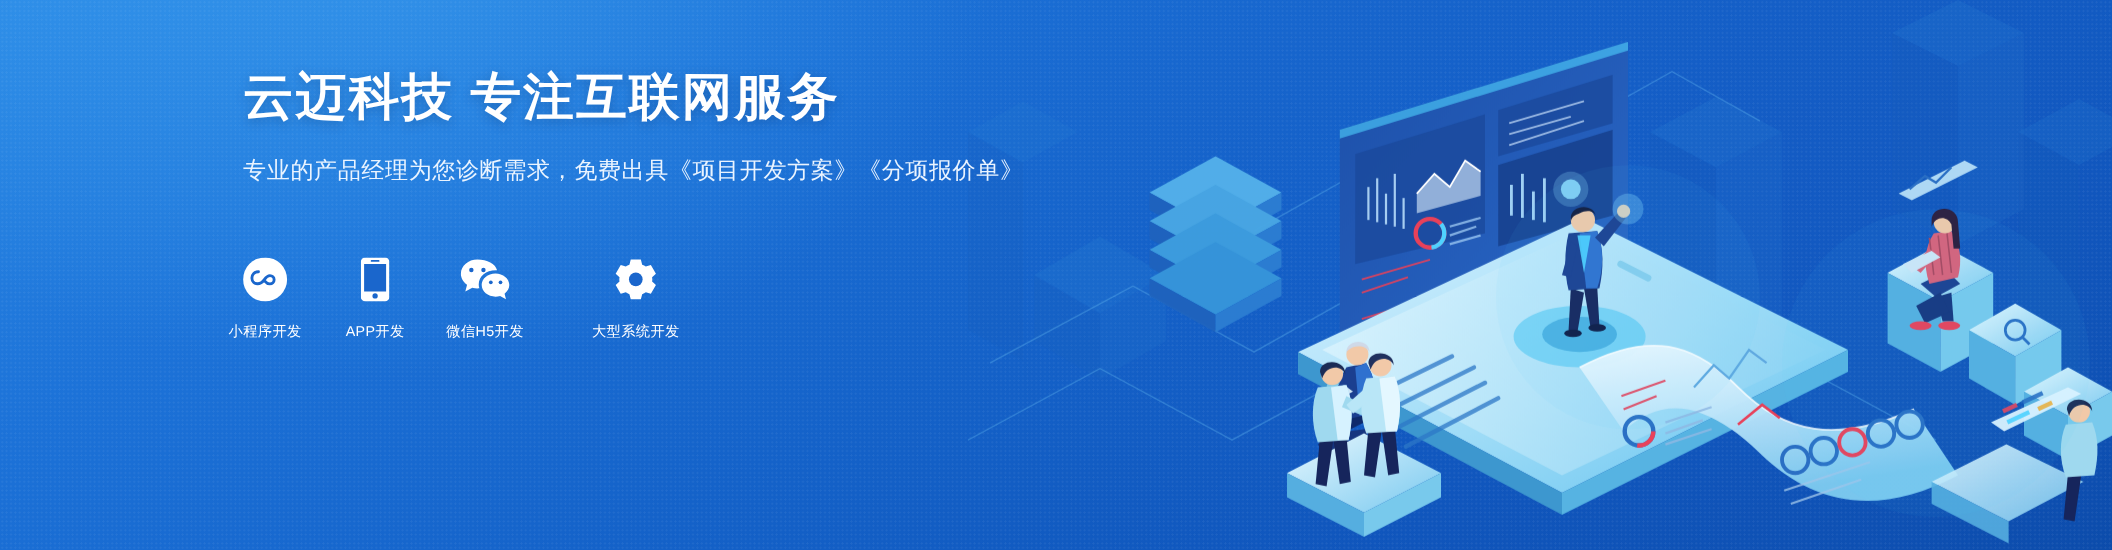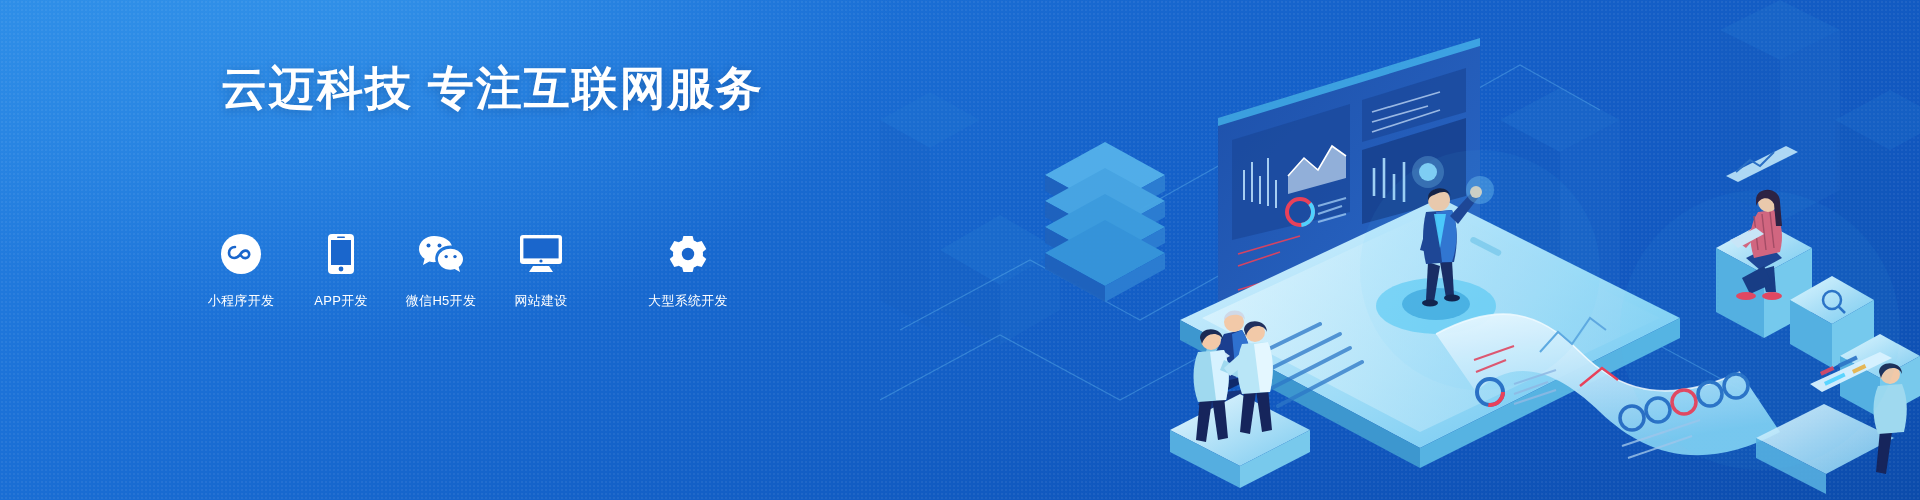--- a/index.html
+++ b/index.html
@@ -365,20 +365,21 @@
       </g>
 
       <circle cx="600" cy="270" r="120" fill="#4fd2ff" opacity=".06"></circle>
       <circle cx="880" cy="330" r="140" fill="#4fd2ff" opacity=".05"></circle>
     </svg>
   </div>
 
   <div class="copy">
     <h1 class="title">云迈科技 专注互联网服务</h1>
     <p class="sub">
+      <span class="ln">专业的产品经理为您诊断需求，免费出具《项目开发方案》《分项报价单》</span>
     </p>
   </div>
 
   <div class="services">
 
     <div class="svc">
       <span class="ic">
         <svg width="40" height="40" viewBox="0 0 40 40">
           <circle cx="20" cy="20" r="20" fill="#fff"></circle>
           <path d="M14 13c-3.6 0-6 2.6-6 5.8 0 3.1 2.3 5.2 5.2 5.2 2.6 0 4.6-1.7 6.1-3.8
@@ -410,31 +411,20 @@
           <circle cx="21.5" cy="11.5" r="2" fill="#1a66cc"></circle>
           <path d="M45 25.2c0-5.8-5.6-10.5-12.6-10.5S19.9 19.4 19.9 25.2c0 5.8 5.6 10.5 12.6 10.5
                    1.4 0 2.8-.2 4.1-.6L42 38l-1.3-5c2.6-1.9 4.3-4.7 4.3-7.8z" fill="#fff"></path>
           <circle cx="28.2" cy="22.6" r="1.7" fill="#1a66cc"></circle>
           <circle cx="37" cy="22.6" r="1.7" fill="#1a66cc"></circle>
         </svg>
       </span>
       <span class="lbl">微信H5开发</span>
     </div>
 
-    <div class="svc">
-      <span class="ic">
-        <svg width="42" height="38" viewBox="0 0 42 38">
-          <rect x="0" y="0" width="42" height="29" rx="3" fill="#fff"></rect>
-          <rect x="3.4" y="3.4" width="35.2" height="20" fill="#1a66cc"></rect>
-          <circle cx="21" cy="26" r="1.6" fill="#1a66cc"></circle>
-          <polygon points="13,31 29,31 33,37 9,37" fill="#fff"></polygon>
-        </svg>
-      </span>
-      <span class="lbl">网站建设</span>
-    </div>
 
     <div class="svc">
       <span class="ic">
         <svg width="40" height="40" viewBox="0 0 40 40">
           <path d="M24.6 2h-9.2l-1.2 4.6c-1.2.4-2.3 1-3.3 1.7L6.3 6.9 1.7 14.9l3.5 3.1
                    c-.1.6-.2 1.3-.2 2s.1 1.4.2 2l-3.5 3.1 4.6 8 4.6-1.4c1 .7 2.1 1.3 3.3 1.7L15.4 38h9.2
                    l1.2-4.6c1.2-.4 2.3-1 3.3-1.7l4.6 1.4 4.6-8-3.5-3.1c.1-.6.2-1.3.2-2s-.1-1.4-.2-2
                    l3.5-3.1-4.6-8-4.6 1.4c-1-.7-2.1-1.3-3.3-1.7L24.6 2z" fill="#fff"></path>
           <circle cx="20" cy="20" r="6.2" fill="#1a66cc"></circle>
         </svg>

